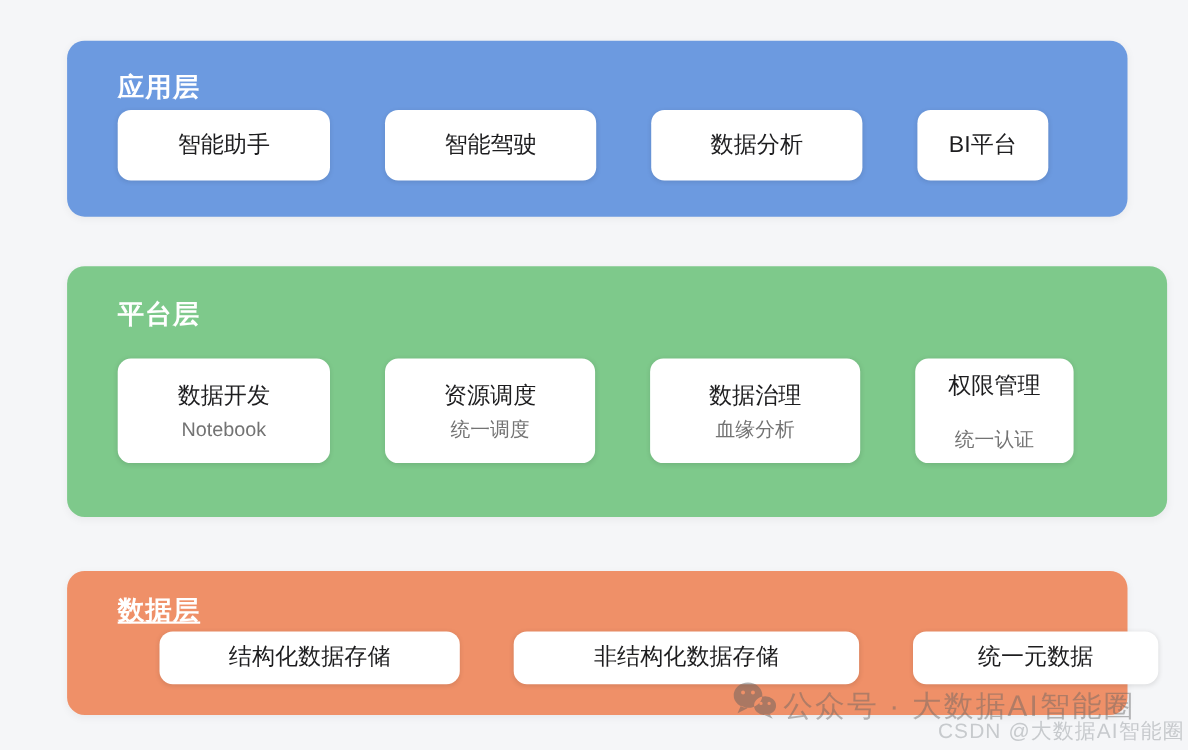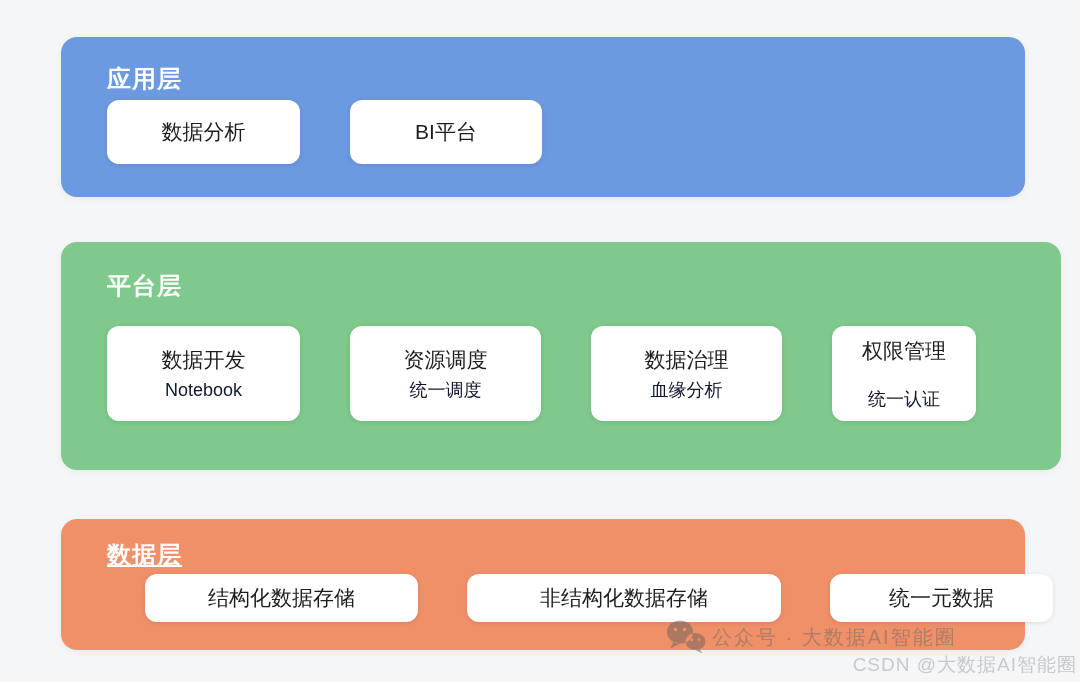--- a/index.html
+++ b/index.html
@@ -43,64 +43,70 @@
     border-radius:12px;
     display:flex;flex-direction:column;
     align-items:center;justify-content:center;
     box-shadow:0 1px 5px rgba(0,0,0,0.10);
     box-sizing:border-box;
   }
   .band-app .cbox{height:64px;}
   .band-app .cbox:nth-child(1){width:193px;}
   .band-app .cbox:nth-child(2){width:192px;}
   .band-app .cbox:nth-child(3){width:192px;}
-  .band-app .cbox:nth-child(4){width:145px;}
+  .band-app .cbox:nth-child(4){width:119px;}
   .band-plat .cbox{height:95px;}
   .band-plat .cbox:nth-child(1){width:193px;}
   .band-plat .cbox:nth-child(2){width:191px;}
   .band-plat .cbox:nth-child(3){width:191px;}
   .band-plat .cbox:nth-child(4){width:144px;gap:19px;}
   .band-data .cbox{height:48px;}
   .band-data .cbox:nth-child(1){width:273px;}
   .band-data .cbox:nth-child(2){width:314px;}
   .band-data .cbox:nth-child(3){width:223px;}
   .cbox-label{
     font-size:21px;color:#1d1d1f;font-weight:500;
     line-height:1.1;white-space:nowrap;
   }
   .cbox-sub{
-    font-size:18px;color:#0f172a;font-weight:400;
+    font-size:18px;color:#737373;font-weight:400;
     margin-top:9px;line-height:1;white-space:nowrap;
   }
   
   .wm-icon{
     position:absolute;left:666px;top:620px;
     width:42px;height:34px;
   }
   .wm-main{
     position:absolute;left:712px;top:624px;
-    font-size:20px;font-weight:500;
+    font-size:27px;font-weight:500;
     color:rgba(100,100,100,0.45);
     letter-spacing:2px;white-space:nowrap;
   }
   .wm-csdn{
     position:absolute;right:3px;top:652px;
     font-size:19px;font-weight:400;
     color:#c7cacd;
     letter-spacing:1px;white-space:nowrap;
   }
 </style>
 </head>
 <body>
 
 <div class="stage">
 
   <div class="band band-app" style="background: rgb(108, 154, 224);">
     <div class="band-title">应用层</div>
     <div class="box-row">
+      <div class="cbox">
+        <span class="cbox-label">智能助手</span>
+      </div>
+      <div class="cbox">
+        <span class="cbox-label">智能驾驶</span>
+      </div>
       <div class="cbox">
         <span class="cbox-label">数据分析</span>
       </div>
       <div class="cbox">
         <span class="cbox-label">BI平台</span>
       </div>
     </div>
   </div>
 
   <div class="band band-plat" style="background: rgb(126, 201, 139); padding-left: 36px;">

